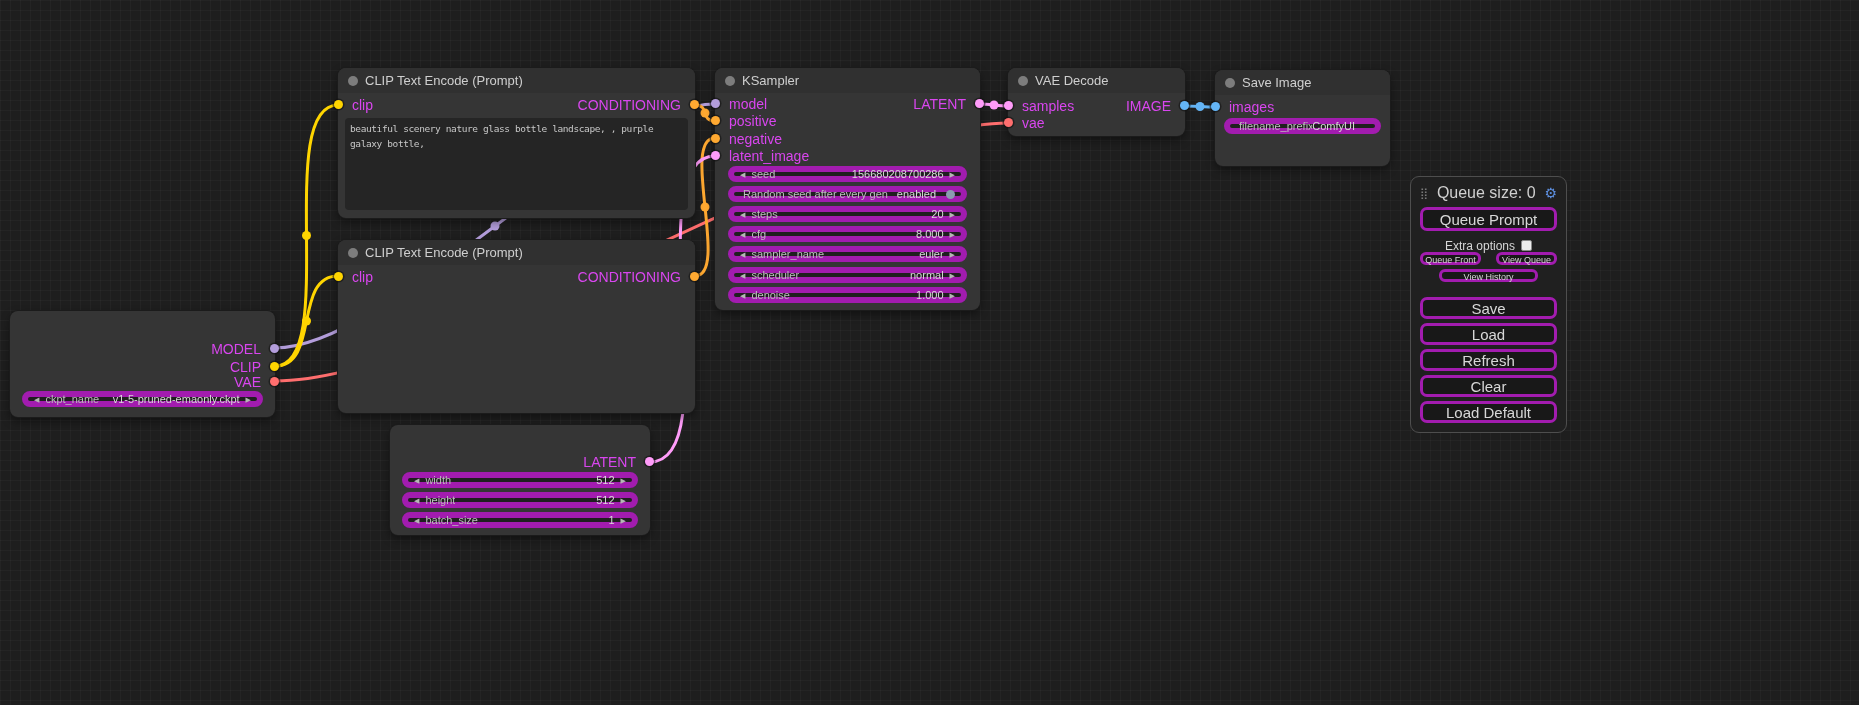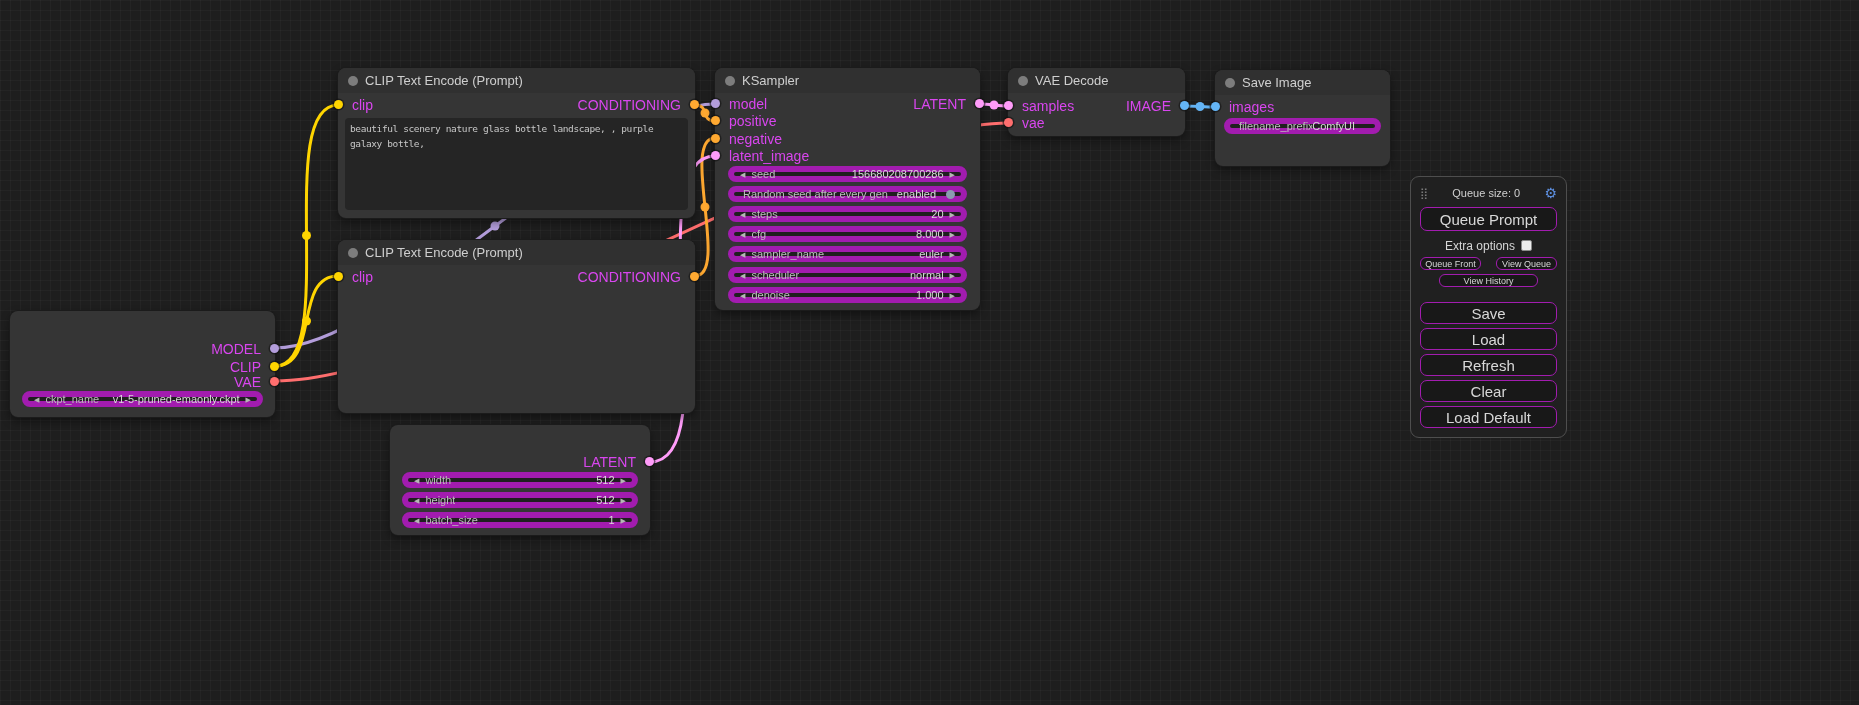--- a/index.html
+++ b/index.html
@@ -45,30 +45,30 @@
     font-family:"DejaVu Sans Mono",monospace;font-size:9.5px;letter-spacing:-0.4px;
     line-height:1.55;color:#c8c8c8;padding:4px 5px;white-space:pre-wrap;overflow:hidden;
   }
   .menu{
     position:absolute;z-index:3;left:1410px;top:176px;width:157px;
     background:#202020;border:1px solid #4e4e4e;border-radius:9px;
     padding:7px 9px 9px;display:flex;flex-direction:column;
   }
   .menu-header{display:flex;align-items:center;height:18px;margin-bottom:2px}
   .drag-handle{color:#7a7a7a;font-size:11px}
-  .queue-size{flex:1;text-align:center;font-size:11px;color:#d0d0d0}
+  .queue-size{flex:1;text-align:center;font-size:16px;color:#d0d0d0}
   .gear{font-size:14px;line-height:1}
   .btn{
-    display:block;width:100%;background:#181818;border:1px solid #a21caf;border-radius:7px;
+    display:block;width:100%;background:#181818;border:3px solid #a21caf;border-radius:7px;
     color:#d8d8d8;text-align:center;font-family:inherit;padding:0;cursor:default;
   }
   .btn.queue{height:24px;font-size:15px;margin-top:3px}
   .extra{display:flex;align-items:center;justify-content:center;gap:6px;margin-top:8px;font-size:12px;color:#d6d6d6;height:13px}
   .checkbox{width:11px;height:11px;background:#ededed;border:1px solid #8a8a8a;border-radius:2px;flex:none}
-  .small-row{display:flex;gap:15px;margin-top:5px}
+  .small-row{display:flex;gap:15px;}
   .btn.small{flex:1;height:13px;font-size:9px;border-radius:6px}
   .btn.history{width:72%;margin:4px auto 0;height:13px;font-size:9px;border-radius:6px}
   .big-group{margin-top:11px}
   .btn.big{height:22px;font-size:15px;margin-top:4px}
 </style>
 </head>
 <body>
 
 <svg id="wires" viewBox="0 0 1859 705" width="1859" height="705">
     <path d="M 275 348 C 390 348, 600 104, 715 104" stroke="#B39DDB" stroke-width="3" fill="none" stroke-linecap="round"></path>

